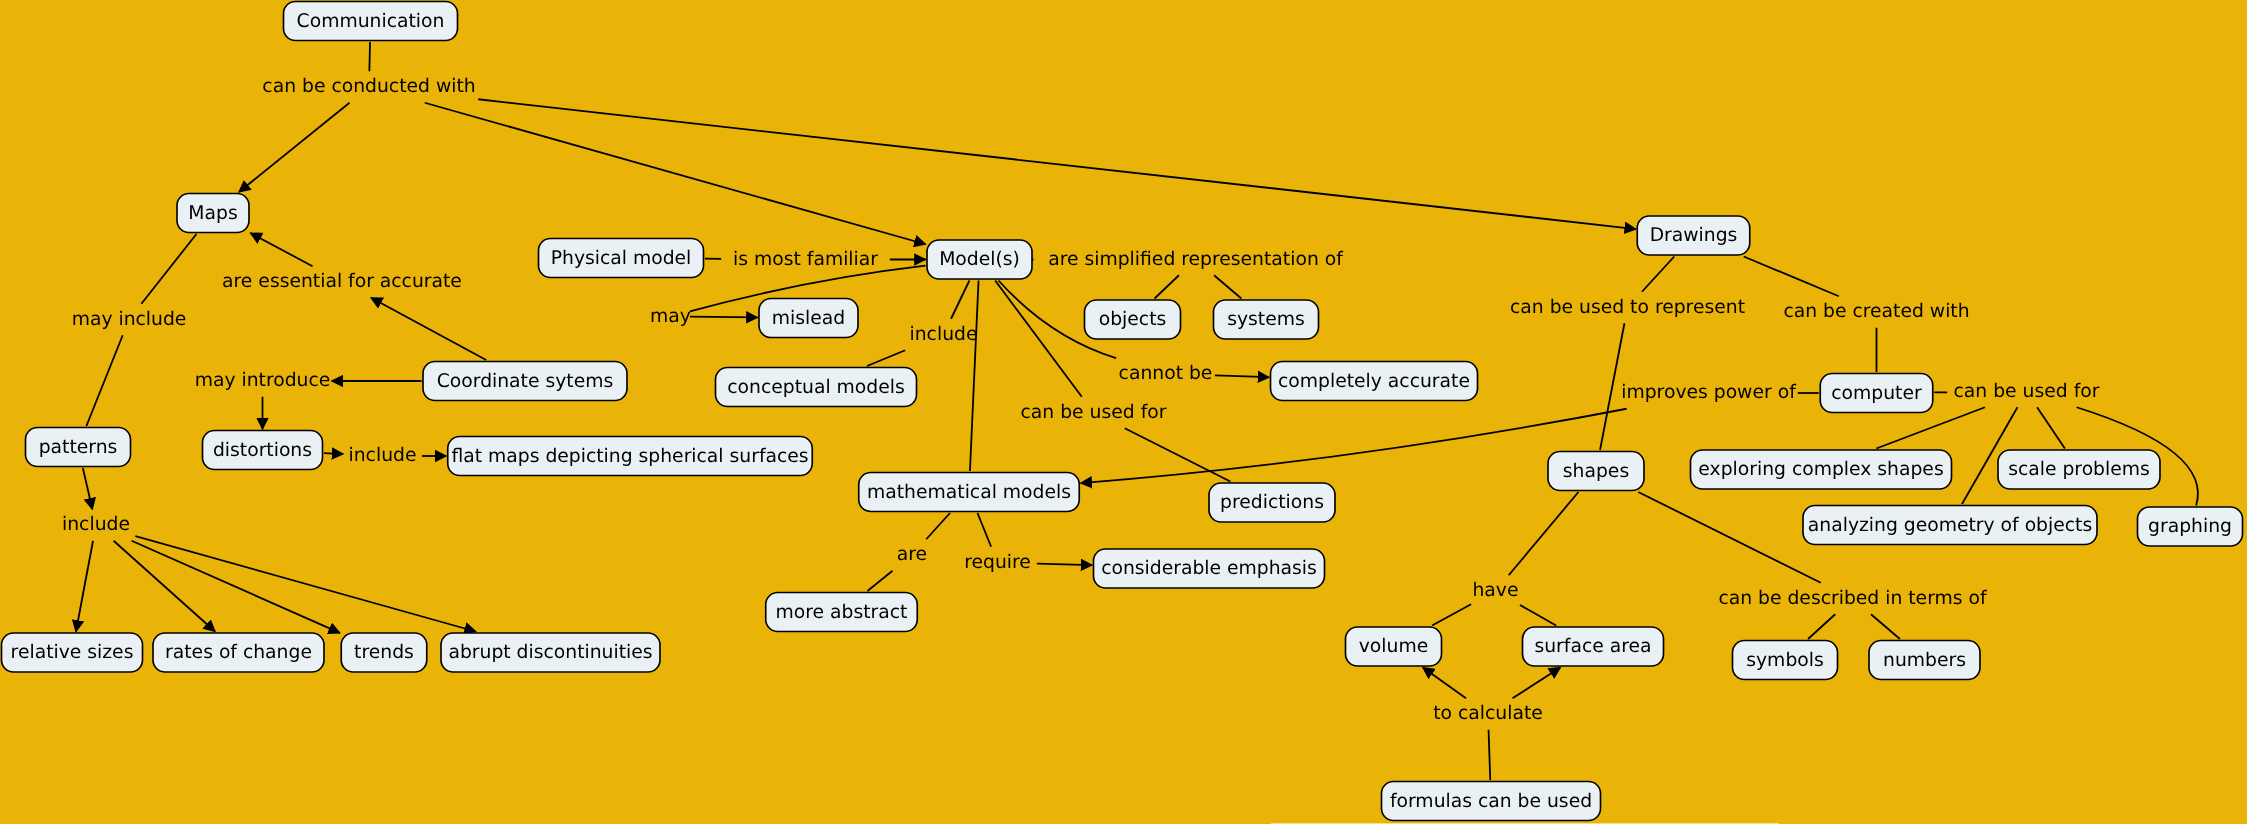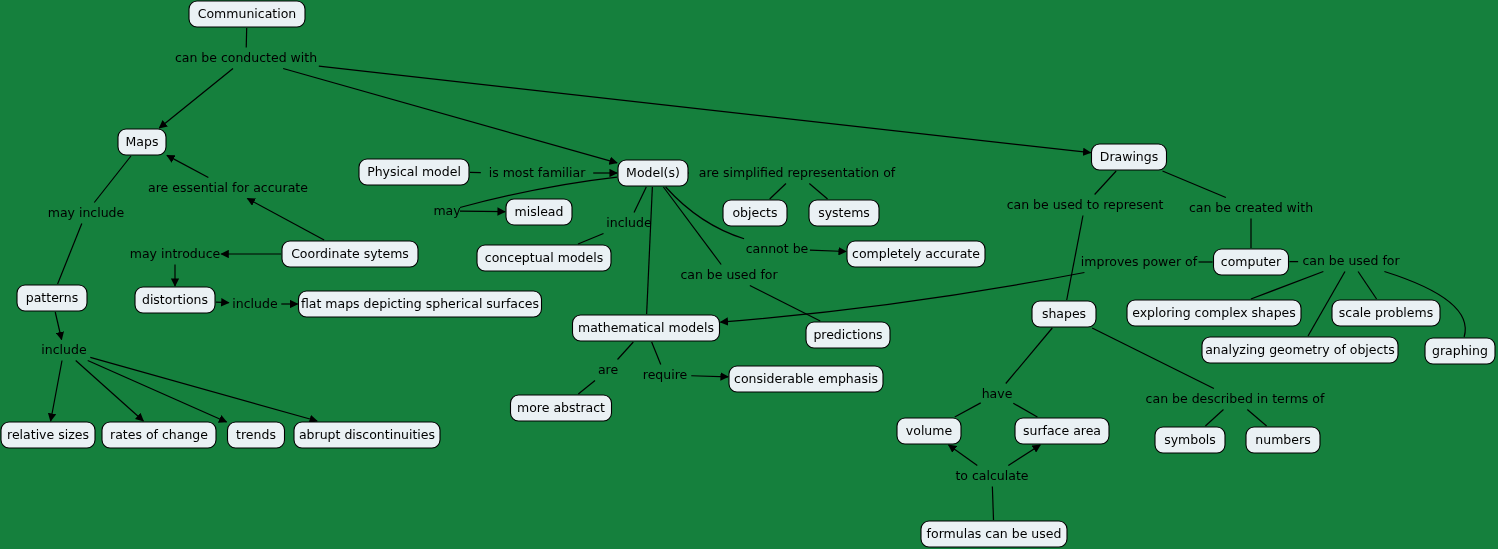--- a/index.html
+++ b/index.html
@@ -5,21 +5,21 @@
 <style>
   html, body {
     margin: 0;
     padding: 0;
     background: #ffffff;
   }
   #map-root {
     position: relative;
     width: 1498px;
     height: 549px;
-    background: #15803d;
+    background: #eab308;
     font-family: "DejaVu Sans", "Liberation Sans", sans-serif;
     overflow: hidden;
   }
   #map-svg {
     position: absolute;
     left: 0;
     top: 0;
     width: 1498px;
     height: 549px;
   }

